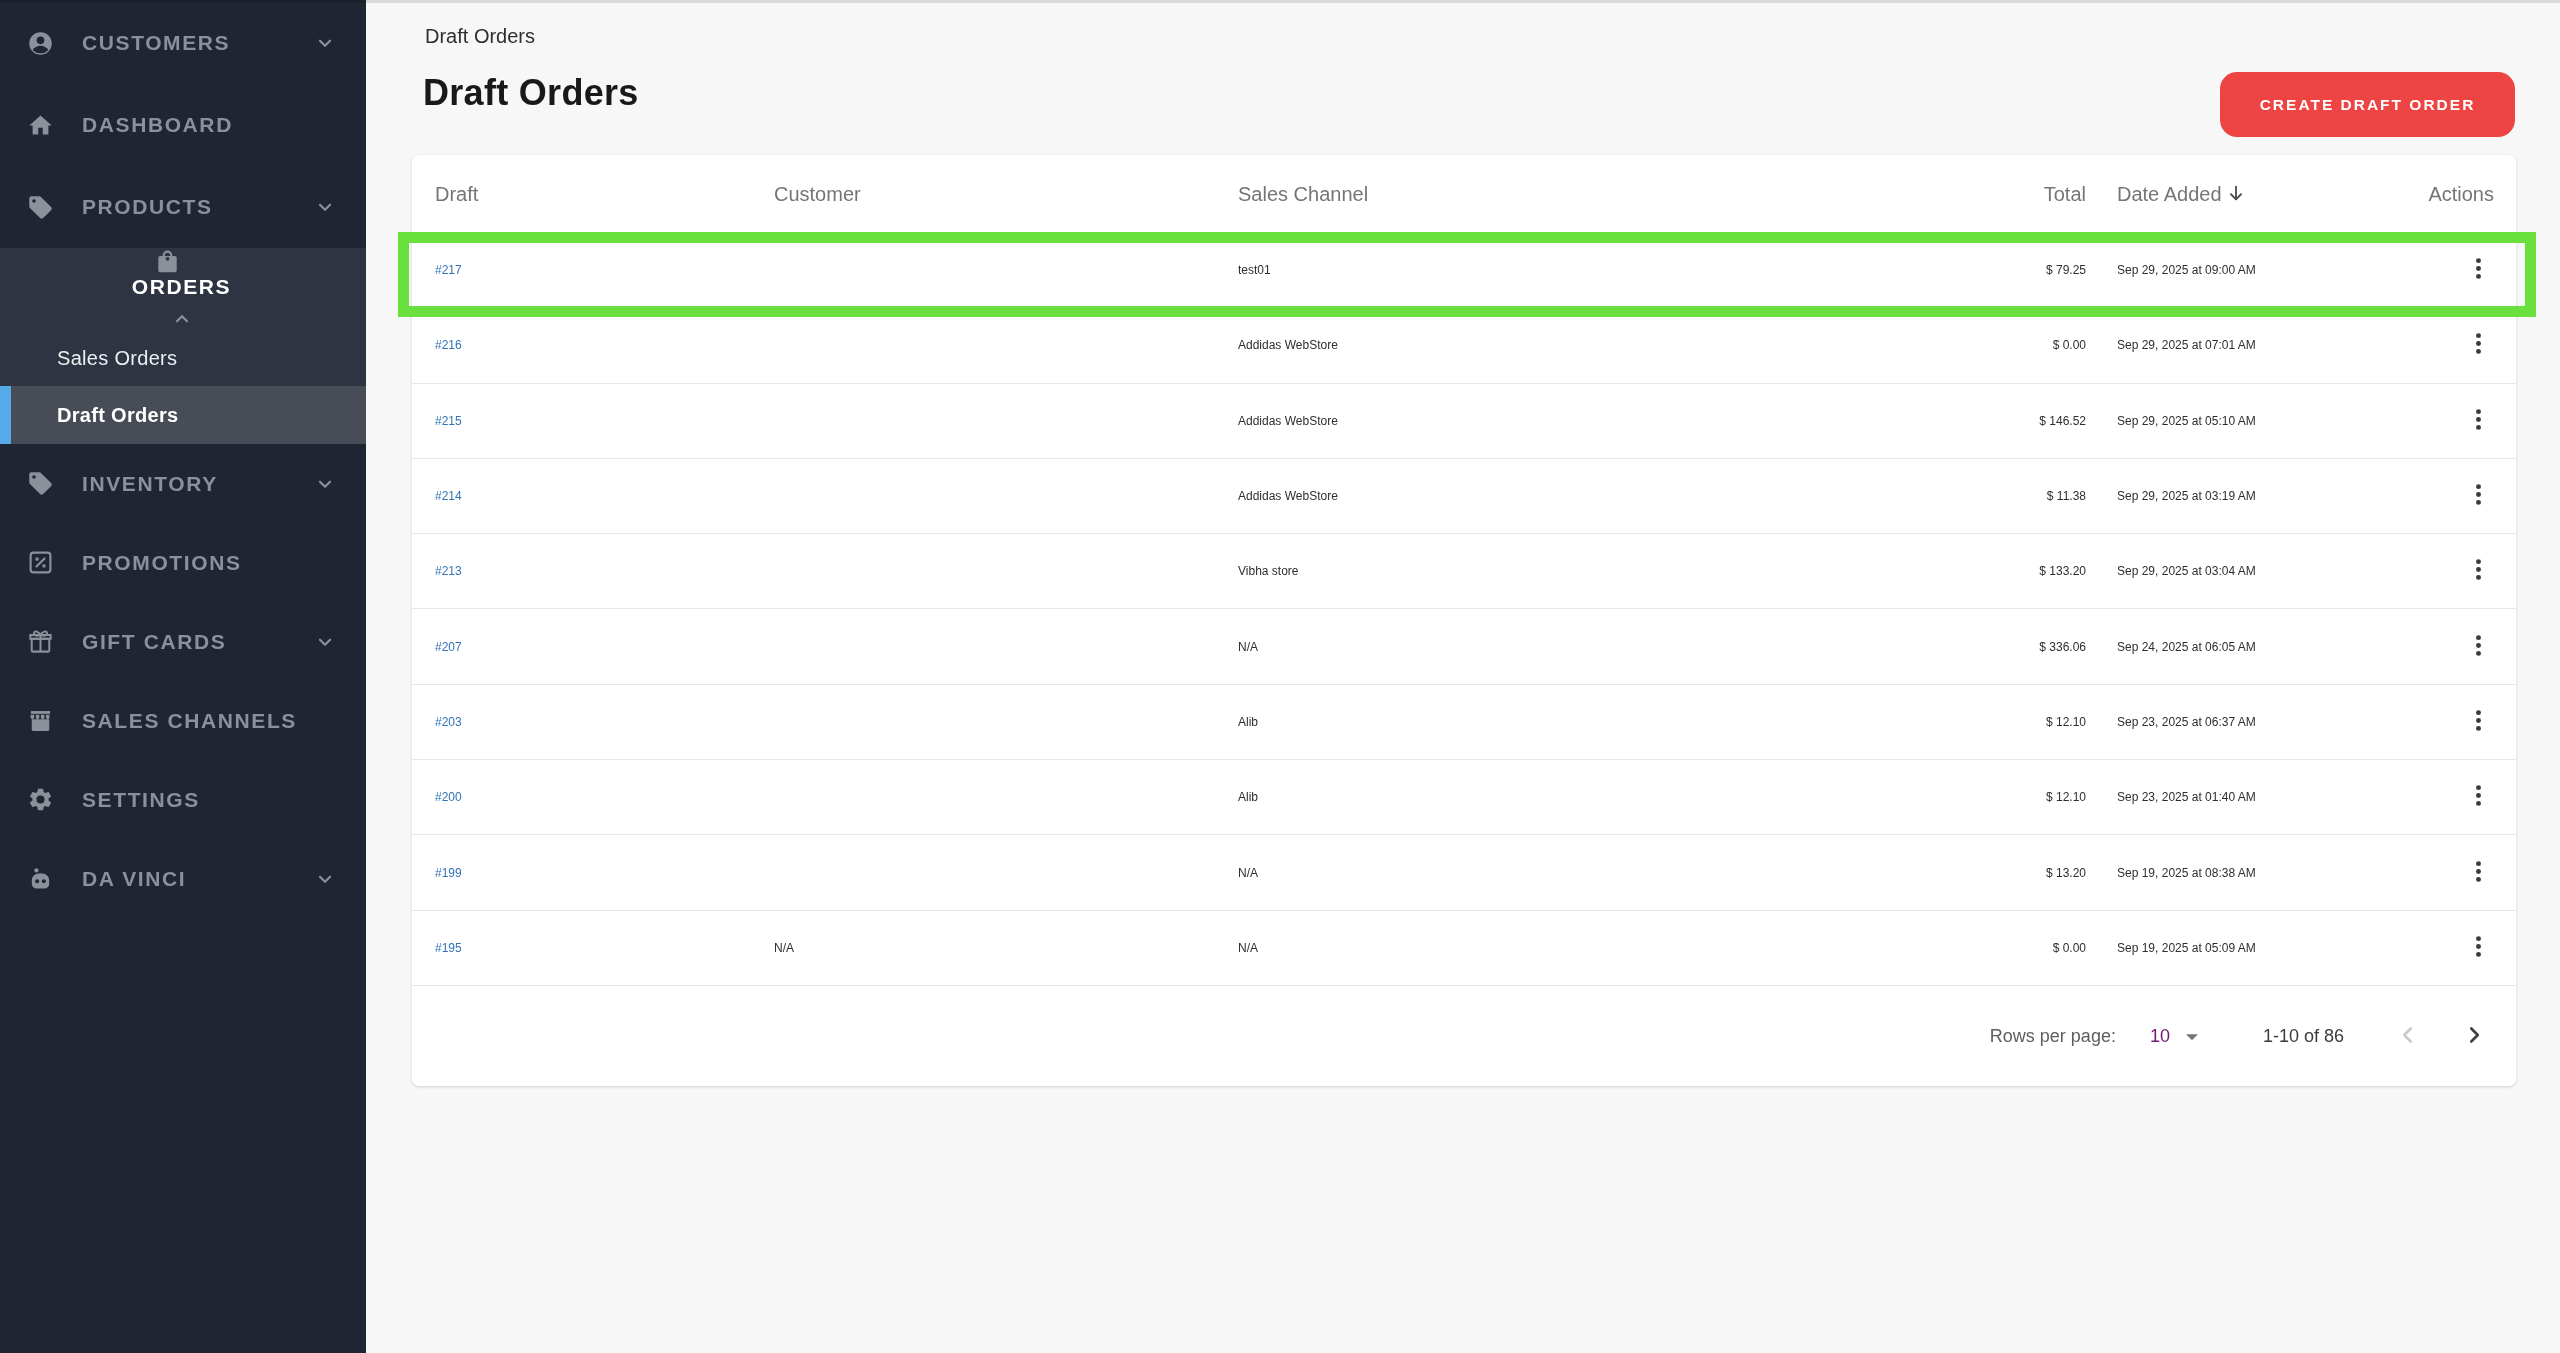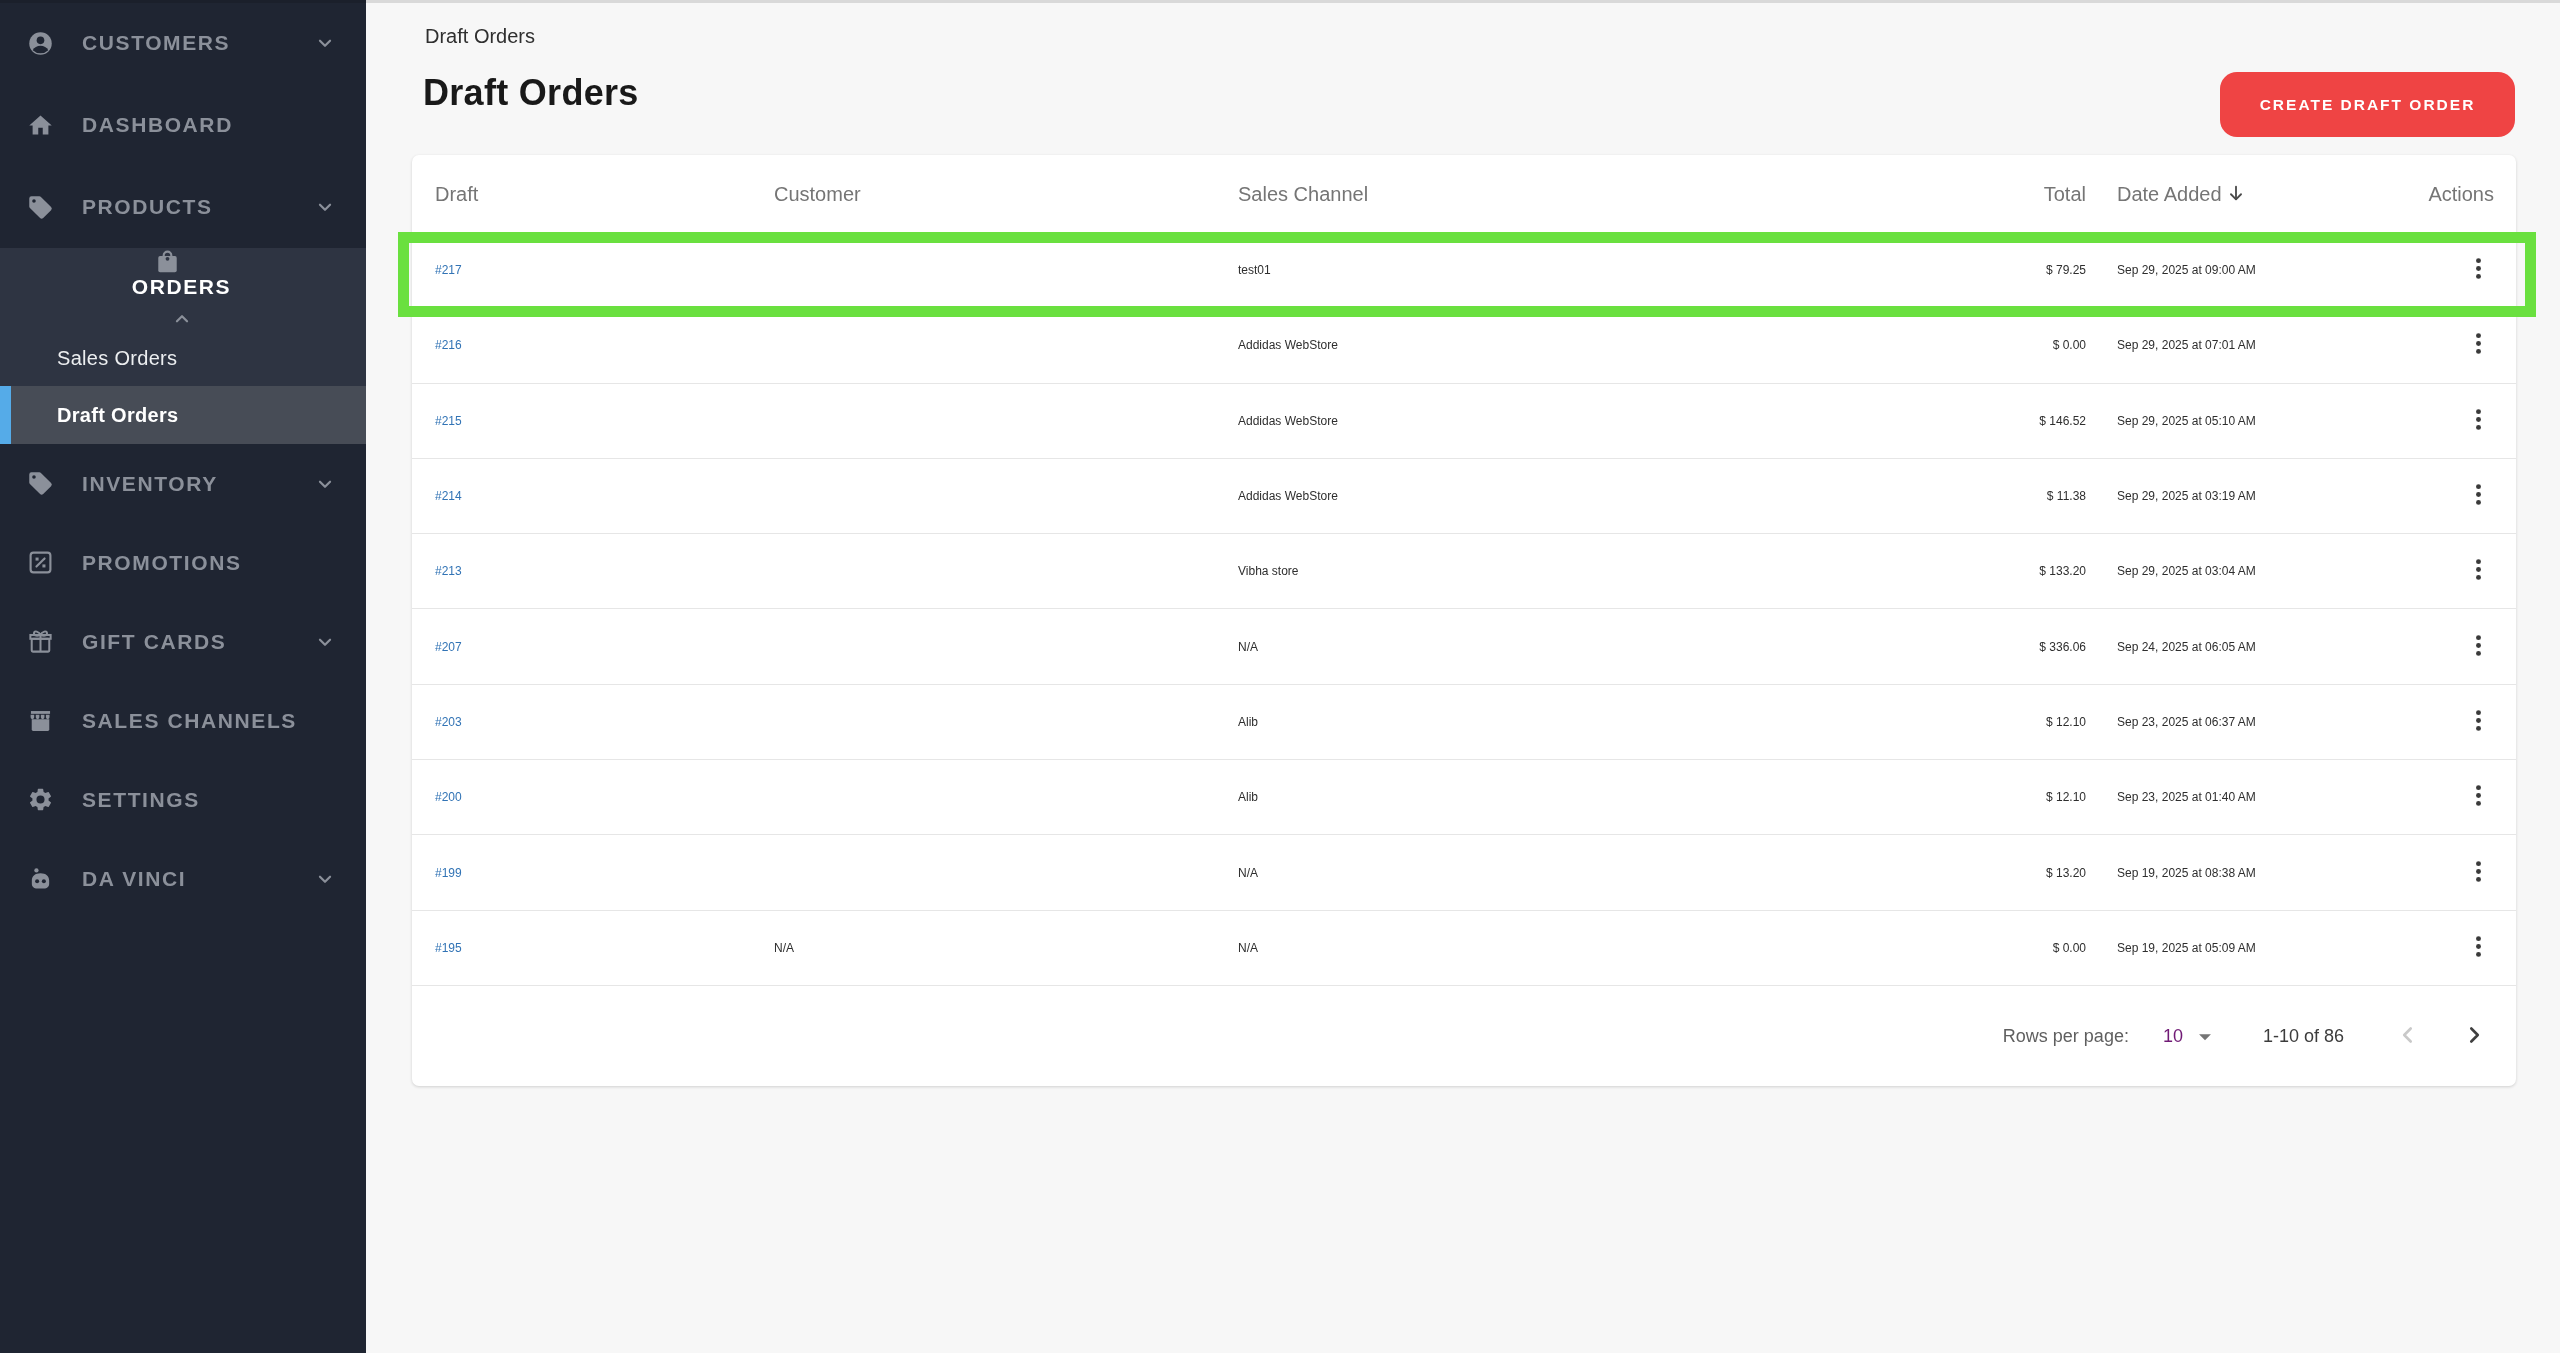--- a/index.html
+++ b/index.html
@@ -63,21 +63,21 @@
     display:flex; align-items:center; justify-content:center; }
   .kebab svg{ width:27px; height:27px; }
 
   .t-foot{ position:absolute; left:0; right:0; bottom:0; height:99px; display:flex;
     align-items:center; justify-content:flex-end; font-size:18px; color:#5f5f5f;
     padding-right:20px;border-radius:14px; }
   .rpp-select{ display:flex; align-items:center; border:none; background:none; cursor:pointer;
     font:inherit; color:#701a75; margin-left:34px; }
   .rpp-arrow{ width:22px; height:22px; display:flex; margin-left:11px; }
   .rpp-arrow svg{ width:100%; height:100%; }
-  .range{ margin-left:47px; color:#3c3c3c; }
+  .range{ margin-left:60px; color:#3c3c3c; }
   .pagebtn{ width:44px; height:44px; display:flex; align-items:center; justify-content:center;
     border:none; background:none; cursor:pointer; }
   .pagebtn svg{ width:26px; height:26px; }
   .pagebtn.prev{ margin-left:42px; }
   .pagebtn.next{ margin-left:22px; }
 
   
   .highlight-box{ position:absolute; left:398px; width:2138px; height:85px;
     border:11px solid #6ae03f; pointer-events:none; z-index:6; display:none; }
 </style>

